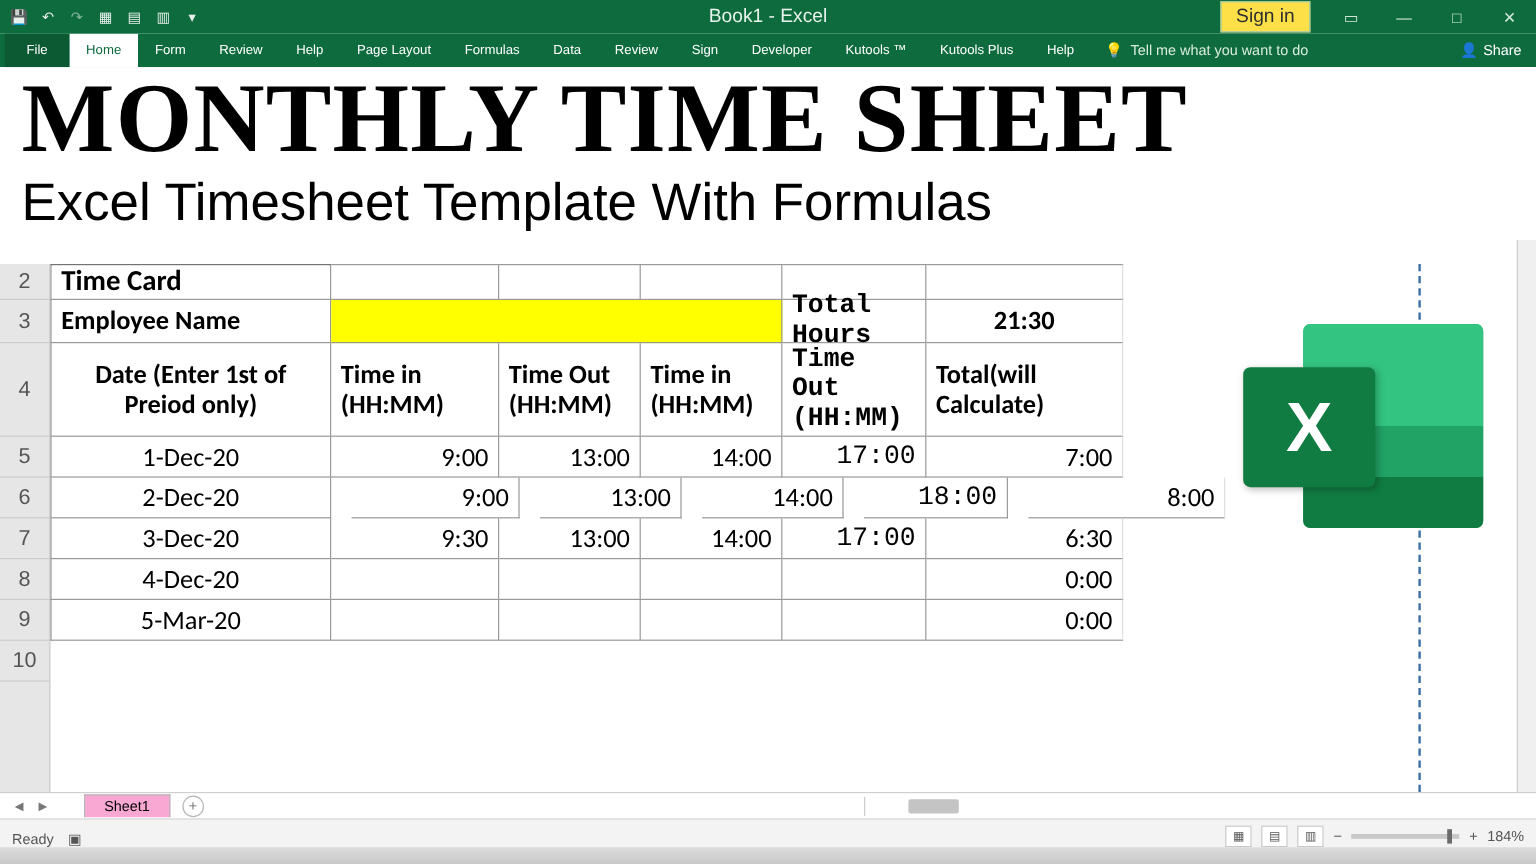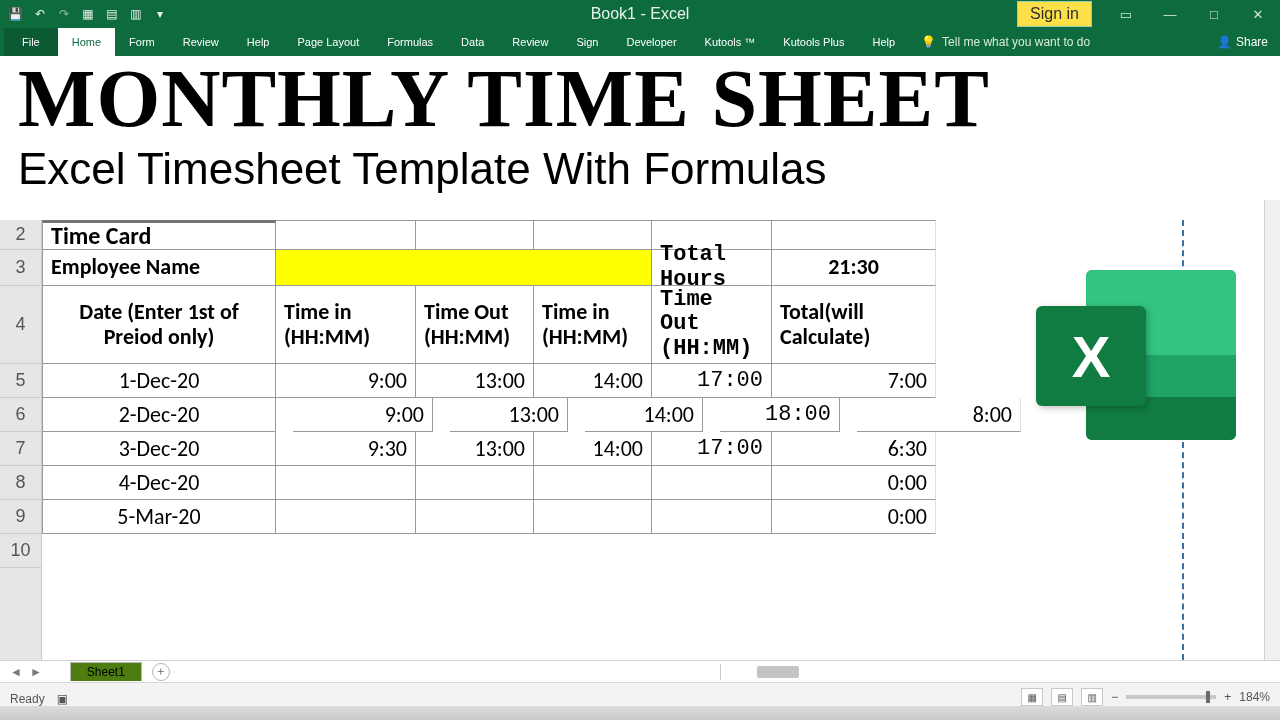--- a/index.html
+++ b/index.html
@@ -57,21 +57,21 @@
 
 .excel-logo { position: absolute; right: 44px; top: 270px; width: 200px; height: 170px; z-index: 10; }
 .el-back { position: absolute; right: 0; top: 0; width: 150px; height: 170px; background: #21a366; border-radius: 6px; }
 .el-back::before { content:""; position: absolute; inset:0; background: linear-gradient(180deg, #33c481 0 50%, #21a366 50% 75%, #107c41 75% 100%); border-radius: 6px; }
 .el-front { position: absolute; left: 0; top: 36px; width: 110px; height: 100px; background: #107c41; border-radius: 6px; display: flex; align-items: center; justify-content: center; box-shadow: 2px 2px 6px rgba(0,0,0,.25); }
 .el-front span { color: #fff; font-weight: bold; font-size: 58px; font-family: Arial, sans-serif; }
 
 
 .sheet-tabs { position: absolute; left: 0; right: 0; bottom: 38px; height: 22px; background: #fff; border-top: 1px solid #d0d0d0; display: flex; align-items: center; }
 .sheet-nav { display: flex; gap: 8px; padding: 0 10px; color: #777; }
-.stab { border: 1px solid #b7b7b7; border-bottom: none; padding: 2px 16px; font-size: 12px; background: #4d7c0f; margin-left: 18px; }
+.stab { border: 1px solid #b7b7b7; border-bottom: none; padding: 2px 16px; font-size: 12px; background: #f9a8d4; margin-left: 18px; }
 .addsheet { margin-left: 10px; width: 18px; height: 18px; border: 1px solid #b7b7b7; border-radius: 50%; display: flex; align-items: center; justify-content: center; font-size: 12px; color: #666; }
 .hscroll-region { margin-left: auto; flex: 0 0 560px; height: 16px; border-left: 1px solid #ccc; position: relative; }
 .hscroll-region .thumb { position: absolute; left: 36px; top: 2px; height: 12px; width: 42px; background: #c4c4c4; border-radius: 2px; }
 
 
 .statusbar { position: absolute; left: 0; right: 0; bottom: 14px; height: 24px; background: #f3f3f3; border-top: 1px solid #d8d8d8; display: flex; align-items: flex-end; font-size: 12px; color: #555; }
 .statusbar .ready { padding-left: 10px; }
 .view-ctrls { margin-left: auto; display: flex; align-items: center; gap: 8px; padding-right: 10px; }
 .vbtn { width: 22px; height: 18px; border: 1px solid #c8c8c8; background: #fff; display: flex; align-items: center; justify-content: center; font-size: 10px; }
 .zoom-slider { width: 90px; height: 4px; background: #c8c8c8; position: relative; }
@@ -143,21 +143,21 @@
     <div class="rowhdr" style="height:34px">5</div>
     <div class="rowhdr" style="height:34px">6</div>
     <div class="rowhdr" style="height:34px">7</div>
     <div class="rowhdr" style="height:34px">8</div>
     <div class="rowhdr" style="height:34px">9</div>
     <div class="rowhdr" style="height:34px">10</div>
   </div>
   <div class="grid">
 
     <div class="trow" style="height:30px">
-      <div class="tcell firstcol colA hdrcell" style="font-size:24px;border-top:3px solid #737373">Time Card</div>
+      <div class="tcell firstcol colA hdrcell" style="font-size:24px;border-top:1px solid #737373">Time Card</div>
       <div class="tcell colB" style="border-top:1px solid #999"></div>
       <div class="tcell colC" style="border-top:1px solid #999"></div>
       <div class="tcell colD" style="border-top:1px solid #999"></div>
       <div class="tcell colE" style="border-top:1px solid #999"></div>
       <div class="tcell colF" style="border-top:1px solid #999;border-right-color:#e0e0e0"></div>
     </div>
 
     <div class="trow" style="height:36px">
       <div class="tcell firstcol colA hdrcell">Employee Name</div>
       <div class="tcell yellow" style="width:376px"></div>

